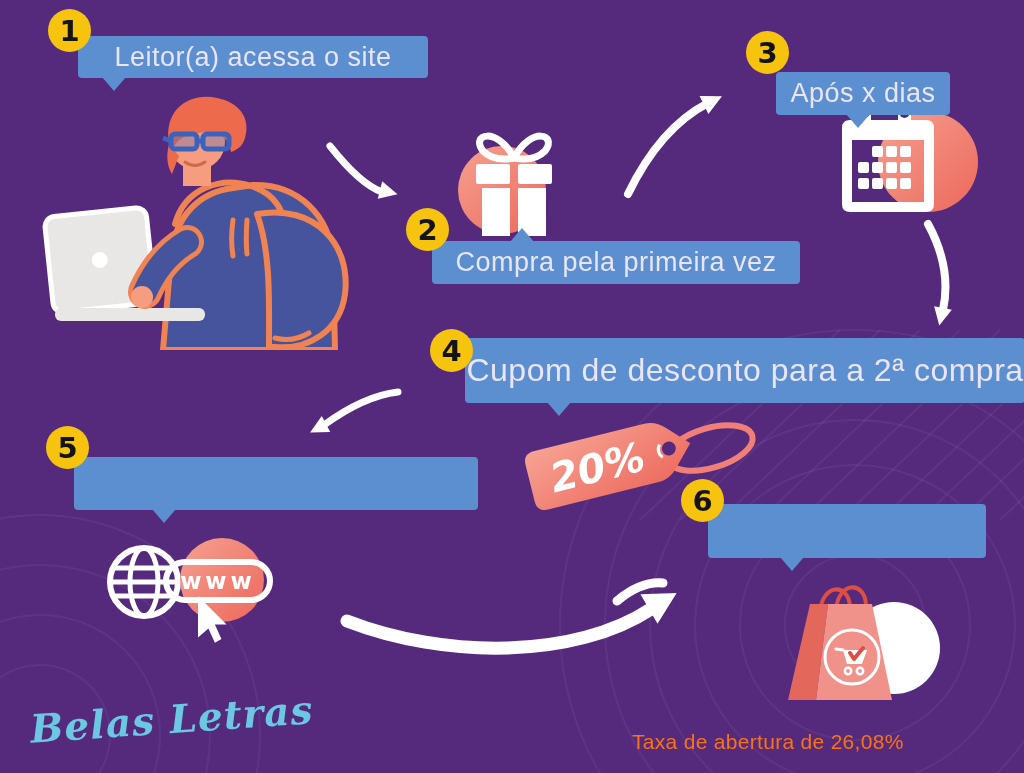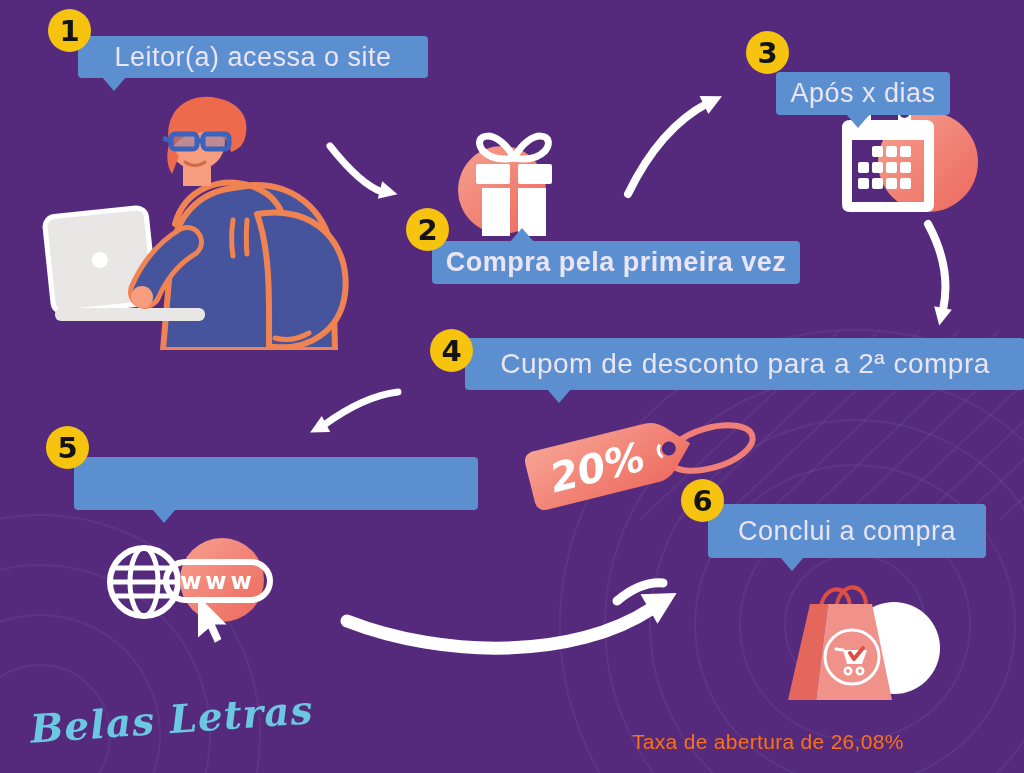--- a/index.html
+++ b/index.html
@@ -19,23 +19,23 @@
     background:#5c8fd0;border-radius:4px;color:#eae5f4;
     display:flex;align-items:center;justify-content:center;
     z-index:3;letter-spacing:.5px;
   }
   .tip{position:absolute;width:0;height:0;
        border-left:12px solid transparent;border-right:12px solid transparent;}
   .tip-down{bottom:-13px;border-top:14px solid #5c8fd0;}
   .tip-up{top:-13px;border-bottom:14px solid #5c8fd0;}
 
   .b1{left:78px;top:36px;width:350px;height:42px;font-size:27px;}
-  .b2{left:432px;top:241px;width:368px;height:43px;font-size:27px;font-weight:bold;}
+  .b2{left:432px;top:241px;width:368px;height:43px;font-size:27px;}
   .b3{left:776px;top:49px;width:174px;height:43px;font-size:27px;margin-top:23px;}
-  .b4{left:465px;top:338px;width:560px;height:52px;font-size:28px;}
+  .b4{left:465px;top:338px;width:560px;height:65px;font-size:32px;}
   .b5{left:74px;top:457px;width:404px;height:53px;font-size:28px;}
   .b6{left:708px;top:504px;width:278px;height:54px;font-size:27px;}
 
   
   .badge{
     width:43px;height:43px;border-radius:50%;background:#f6c40e;color:#141414;
     display:flex;align-items:center;justify-content:center;
     font-family:"DejaVu Sans", sans-serif;font-weight:bold;font-size:29px;
     z-index:5;
   }
@@ -271,21 +271,20 @@
     <div class="tip tip-down" style="left:70px;"></div>
   </div>
   <div class="bubble b4">
     <span>Cupom de desconto para a 2ª compra</span>
     <div class="tip tip-down" style="left:82px;"></div>
   </div>
   <div class="bubble b5">
     <div class="tip tip-down" style="left:78px;"></div>
   </div>
   <div class="bubble b6">
-    <span>Conclui a compra</span>
     <div class="tip tip-down" style="left:72px;"></div>
   </div>
 
   <div class="badge g1">1</div>
   <div class="badge g2">2</div>
   <div class="badge g3">3</div>
   <div class="badge g4">4</div>
   <div class="badge g5">5</div>
   <div class="badge g6">6</div>
 

